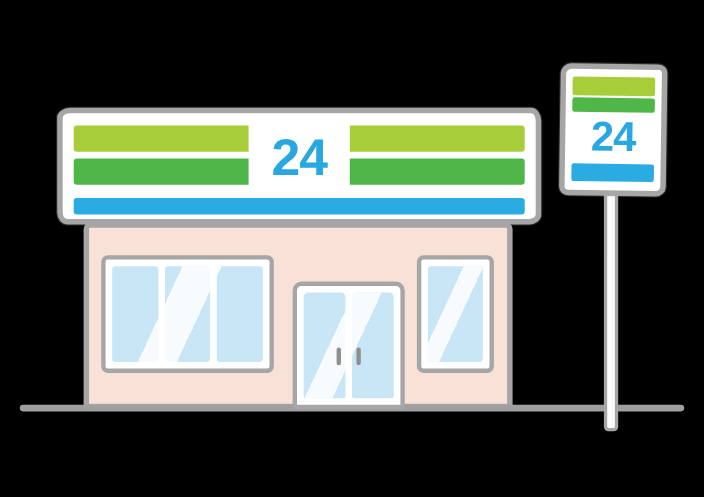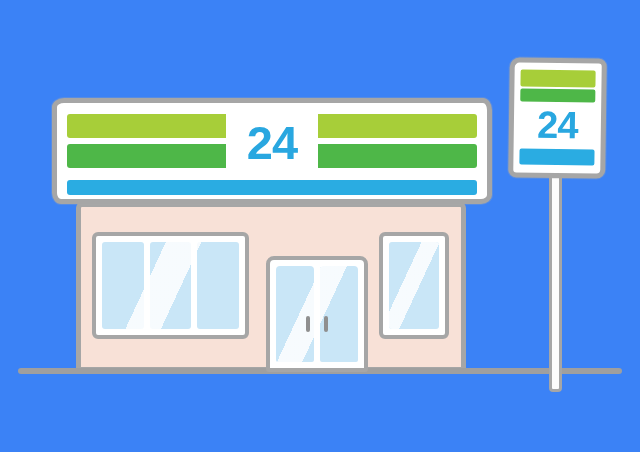--- a/index.html
+++ b/index.html
@@ -3,21 +3,21 @@
 <meta charset="utf-8">
 <style>
   * { box-sizing: border-box; margin: 0; padding: 0; }
   html, body { background: #ffffff; }
   body { font-family: "Liberation Sans", sans-serif; }
 
   .scene {
     position: relative;
     width: 640px;
     height: 452px;
-    background: #3b82f6;
+    background: #000000;
     overflow: hidden;
   }
 
   
   .fascia {
     position: absolute;
     left: 52px; top: 98px;
     width: 440px; height: 106px;
     background: #ffffff;
     border: 5px solid #a6a6a6;

